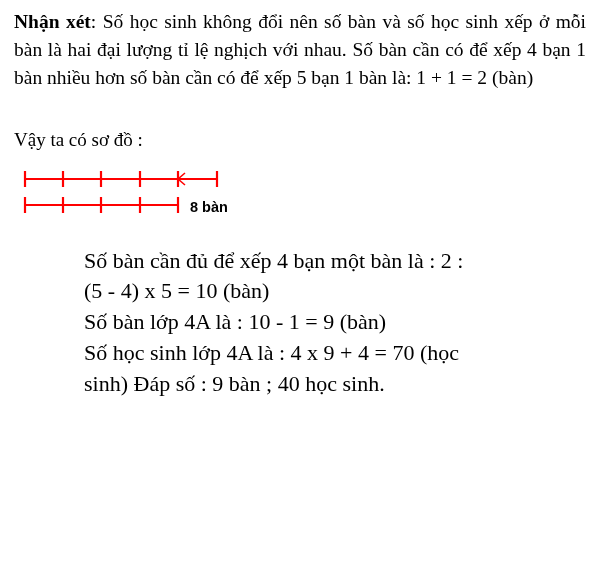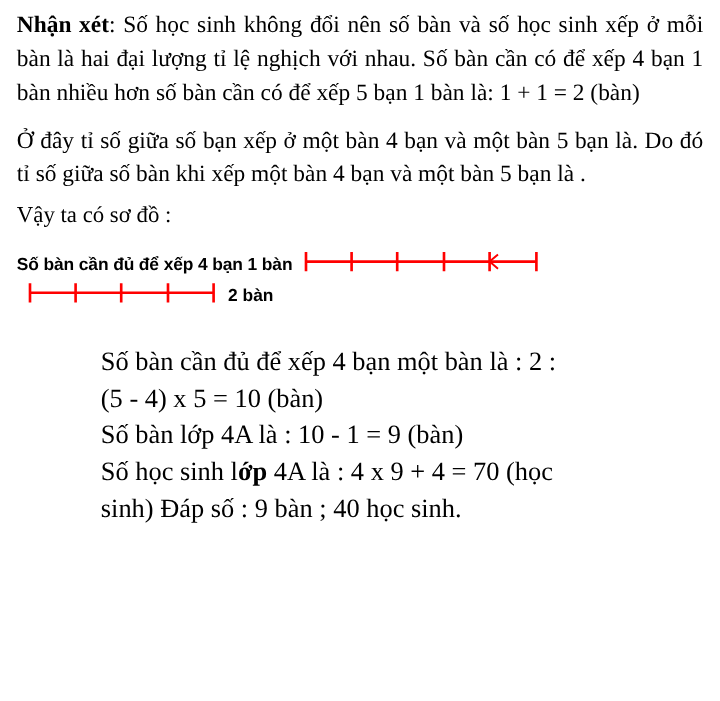--- a/index.html
+++ b/index.html
@@ -21,21 +21,21 @@
     box-sizing: border-box;
     padding: 8px 14px 0 14px;
   }
   .para {
     font-size: 19.5px;
     line-height: 1.44;
     text-align: justify;
     text-justify: inter-word;
     margin: 0 0 0 0;
   }
-  .para-1 { margin-bottom: 12px; }
+  .para-1 { margin-bottom: 34px; }
   .lead {
     font-weight: bold;
   }
   .para-2 { margin-bottom: 6px; }
   .vay {
     font-size: 19px;
     line-height: 1.44;
     margin: 0 0 14px 0;
   }
 
@@ -70,37 +70,35 @@
   
   .solution {
     margin-top: 26px;
     padding-left: 70px;
     font-size: 22px;
     line-height: 1.40;
   }
   .solution p {
     margin: 0;
   }
-  .bold-frag { font-weight: bold; }
+  .bold-frag { font-weight: normal; }
 </style>
 </head>
 <body>
 
 <div class="page">
 
   <p class="para para-1"><span class="lead">Nhận xét</span><span>: Số học sinh không đổi nên số bàn và số học sinh xếp ở mỗi bàn là hai đại lượng tỉ lệ nghịch với nhau. Số bàn cần có để xếp 4 bạn 1 bàn nhiều hơn số bàn cần có để xếp 5 bạn 1 bàn là: 1 + 1 = 2 (bàn)</span></p>
 
-  <p class="para para-2">Ở đây tỉ số giữa số bạn xếp ở một bàn 4 bạn và một bàn 5 bạn là. Do đó tỉ số giữa số bàn khi xếp một bàn 4 bạn và một bàn 5 bạn là .</p>
 
   <p class="vay">Vậy ta có sơ đồ :</p>
 
   <div class="diagram">
 
     <div class="diag-row">
-      <span class="diag-label">Số bàn cần đủ để xếp 4 bạn 1 bàn</span>
       <span class="bars">
         <svg width="205" height="22" viewBox="0 0 205 22">
           <line x1="3" y1="11" x2="195" y2="11" stroke="#ff0000" stroke-width="2.2"></line>
           <line x1="3" y1="3" x2="3" y2="19" stroke="#ff0000" stroke-width="2.2"></line>
           <line x1="41" y1="3" x2="41" y2="19" stroke="#ff0000" stroke-width="2.2"></line>
           <line x1="79" y1="3" x2="79" y2="19" stroke="#ff0000" stroke-width="2.2"></line>
           <line x1="118" y1="3" x2="118" y2="19" stroke="#ff0000" stroke-width="2.2"></line>
           <line x1="156" y1="3" x2="156" y2="19" stroke="#ff0000" stroke-width="2.2"></line>
           <line x1="195" y1="3" x2="195" y2="19" stroke="#ff0000" stroke-width="2.2"></line>
           <path d="M156 11 L163 5 M156 11 L163 17" stroke="#ff0000" stroke-width="1.6" fill="none"></path>
@@ -112,21 +110,21 @@
       <span class="bars">
         <svg width="160" height="22" viewBox="0 0 160 22">
           <line x1="3" y1="11" x2="156" y2="11" stroke="#ff0000" stroke-width="2.2"></line>
           <line x1="3" y1="3" x2="3" y2="19" stroke="#ff0000" stroke-width="2.2"></line>
           <line x1="41" y1="3" x2="41" y2="19" stroke="#ff0000" stroke-width="2.2"></line>
           <line x1="79" y1="3" x2="79" y2="19" stroke="#ff0000" stroke-width="2.2"></line>
           <line x1="118" y1="3" x2="118" y2="19" stroke="#ff0000" stroke-width="2.2"></line>
           <line x1="156" y1="3" x2="156" y2="19" stroke="#ff0000" stroke-width="2.2"></line>
         </svg>
       </span>
-      <span class="seg-label">2 bàn</span>
+      <span class="seg-label">8 bàn</span>
     </div>
 
   </div>
 
   <div class="solution">
     <p>Số bàn cần đủ để xếp 4 bạn một bàn là : 2 :</p>
     <p>(5 - 4) x 5 = 10 (bàn)</p>
     <p>Số bàn lớp 4A là : 10 - 1 = 9 (bàn)</p>
     <p><span>Số học sinh l</span><span class="bold-frag">ớp</span><span> 4A là : 4 x 9 + 4 = 70 (học</span></p>
     <p>sinh) Đáp số : 9 bàn ; 40 học sinh.</p>

